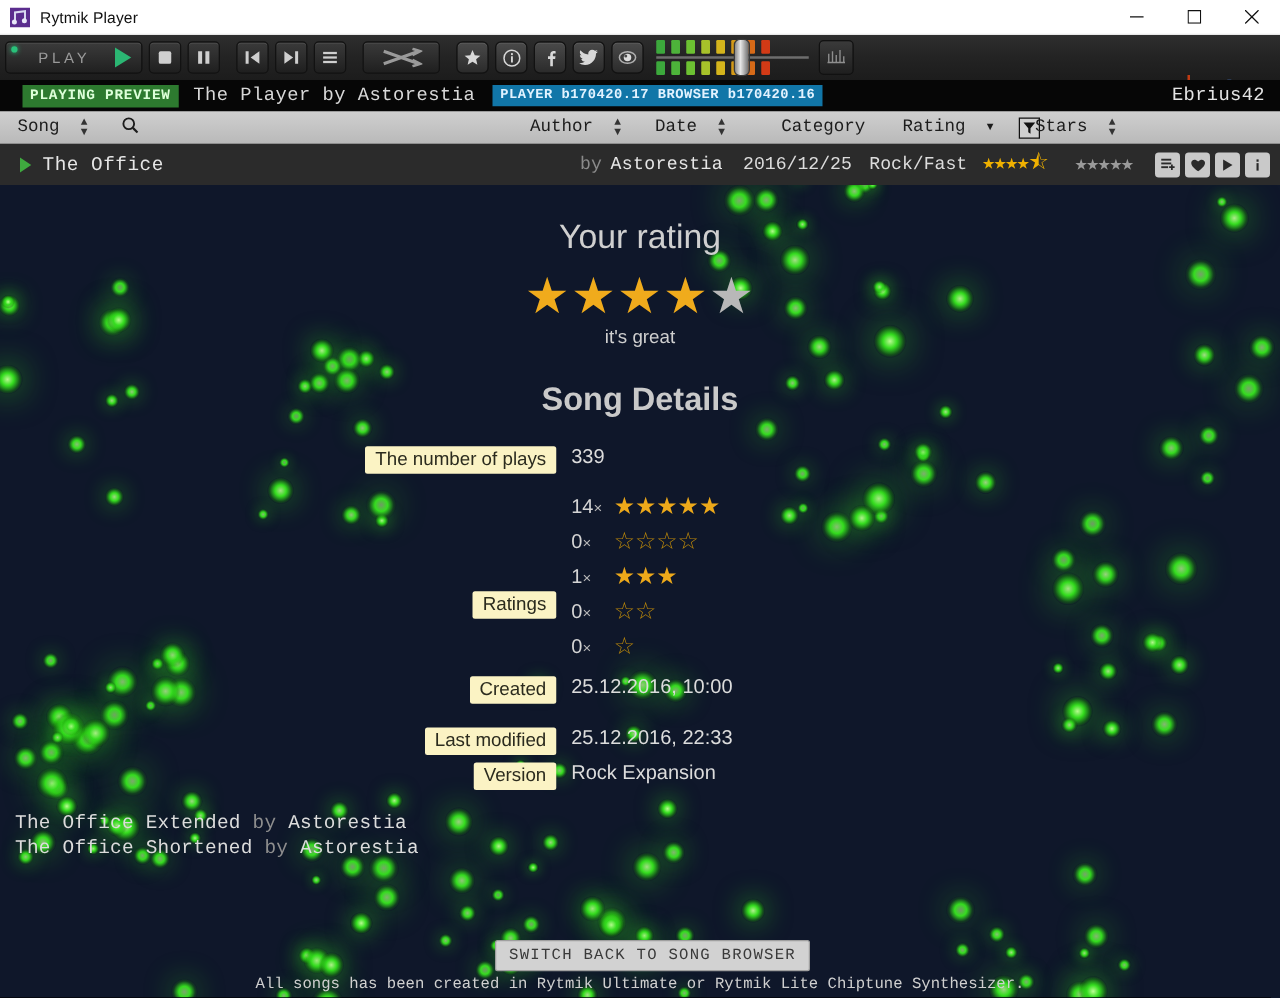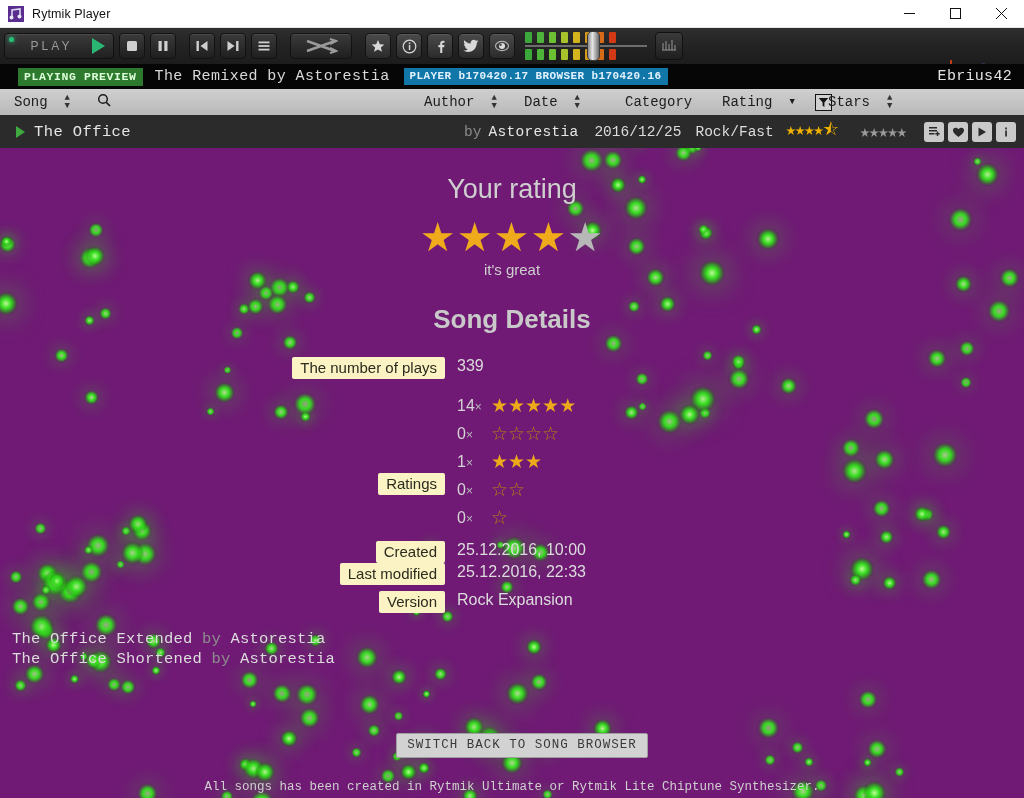--- a/index.html
+++ b/index.html
@@ -150,21 +150,21 @@
   .sr-stars2 { margin-left:22px; font-size:17px; color:#9a9a9a; letter-spacing:-1px; }
   .sr-icons { margin-left:18px; margin-right:8px; display:flex; gap:4px; }
   .sr-ic {
     width:20px;height:20px;border-radius:3px;background:#c9c9c9;
     display:flex;align-items:center;justify-content:center;
   }
 
   
   .content {
     position:absolute; left:0; top:148px; width:1024px; height:650px;
-    background:#701a75; overflow:hidden;
+    background:#0f172a; overflow:hidden;
   }
   .particles { position:absolute; inset:0; pointer-events:none; }
   .p { position:absolute; border-radius:50%; }
 
   .inner { position:relative; z-index:2; width:1024px; }
   .h-rating {
     text-align:center; color:#cfcfcf; font-size:27px; margin-top:26px;
     font-family:"Liberation Sans",sans-serif; font-weight:400;
   }
   .bigstars { text-align:center; margin-top:12px; font-size:40px; letter-spacing:1px; line-height:40px; }
@@ -370,21 +370,21 @@
         </defs>
         <path d="M14 30 C6 30 3 25 5 20 C6.5 16 11 15 13 15.5 C14 9 20 6 25.5 7 C30 7.8 33 11 33.7 14 C40 11.5 47 15 47.5 21 C52 22 53 27 50 30 Z" fill="url(#cg)"></path>
         <circle cx="28" cy="21" r="9" fill="#101018"></circle>
         <path d="M25 16.5 L33 21 L25 25.5 Z" fill="#ffffff"></path>
       </svg>
     </div>
   </div>
 
   <div class="nowbar">
     <div class="badge-preview">PLAYING PREVIEW</div>
-    <div class="now-title">The Remixed by Astorestia</div>
+    <div class="now-title">The Player by Astorestia</div>
     <div class="badge-ver">PLAYER b170420.17 BROWSER b170420.16</div>
     <div class="userid">Ebrius42</div>
   </div>
 
   <div class="colbar">
     <div class="col" style="left:14px;">
       <span>Song</span>
       <span class="sortarrows">
           <span>▲</span>
           <span>▼</span>
@@ -692,21 +692,21 @@
             </div>
         </div>
 
         <div class="drow" style="margin-top:14px;">
           <div class="tagcell">
               <span class="tag">Created</span>
             </div>
           <div class="valcell">25.12.2016, 10:00</div>
         </div>
 
-        <div class="drow" style="margin-top:0;">
+        <div class="drow" style="margin-top:19px;">
           <div class="tagcell">
               <span class="tag">Last modified</span>
             </div>
           <div class="valcell">25.12.2016, 22:33</div>
         </div>
 
         <div class="drow" style="margin-top:6px;">
           <div class="tagcell">
               <span class="tag">Version</span>
             </div>

